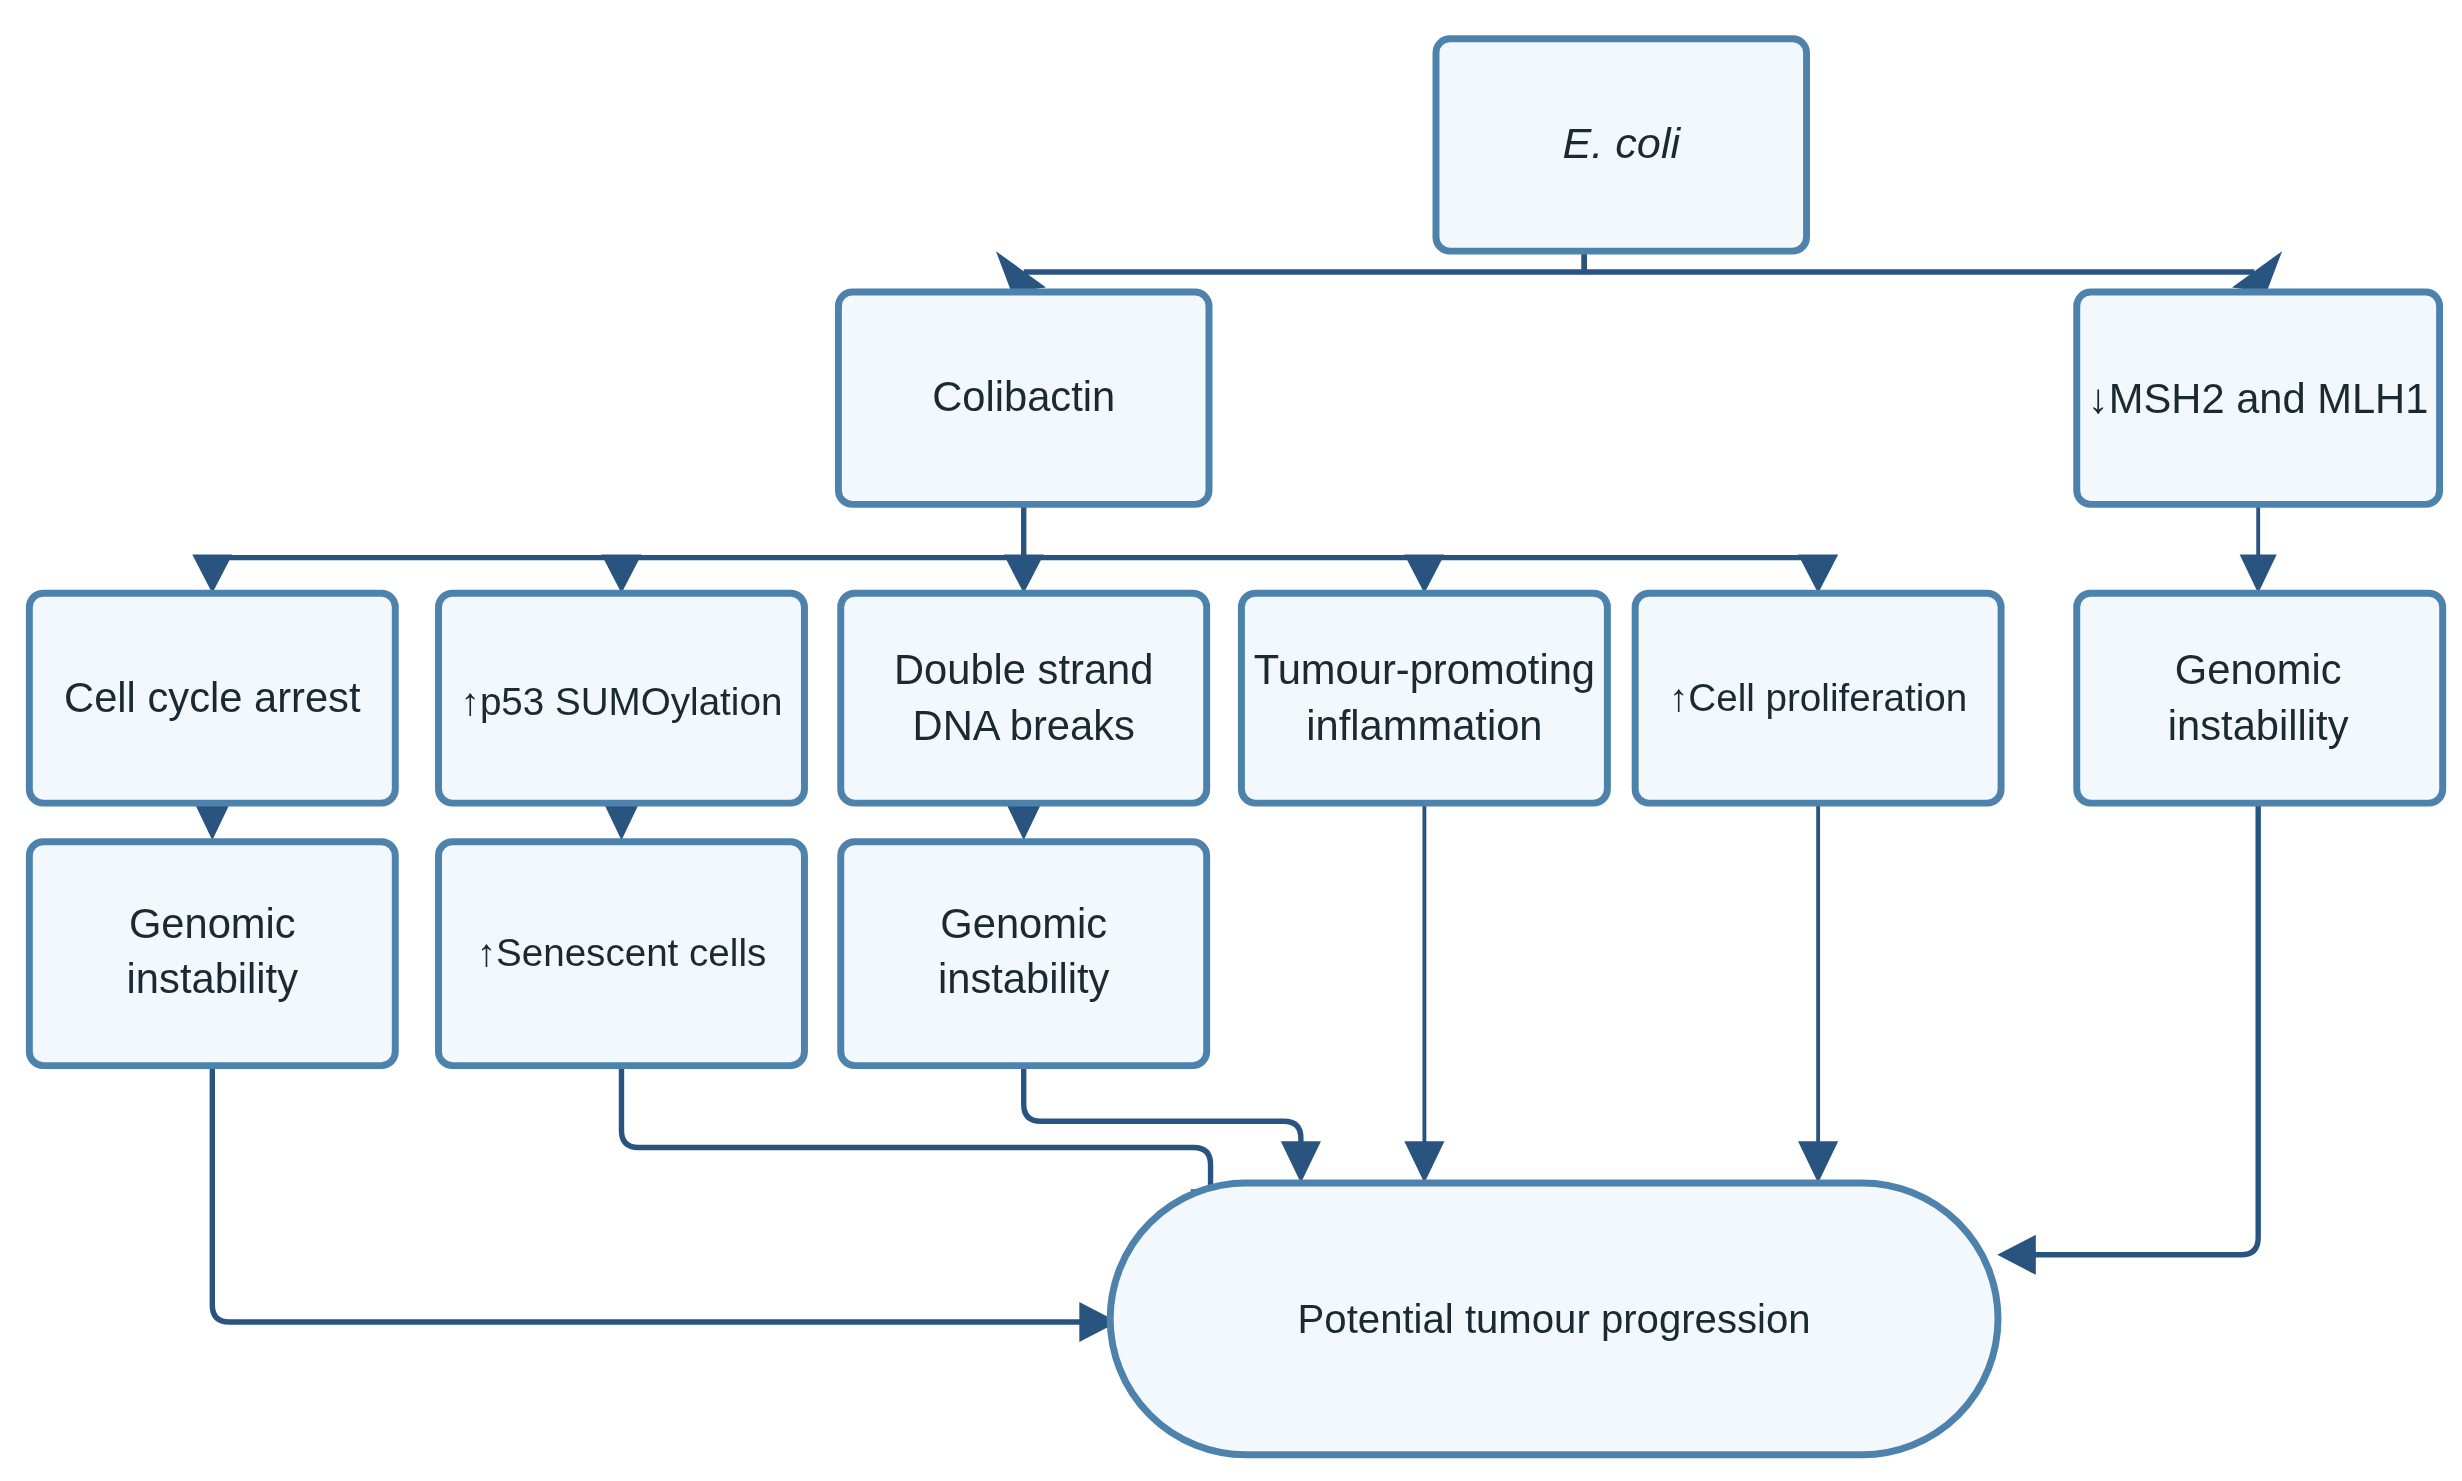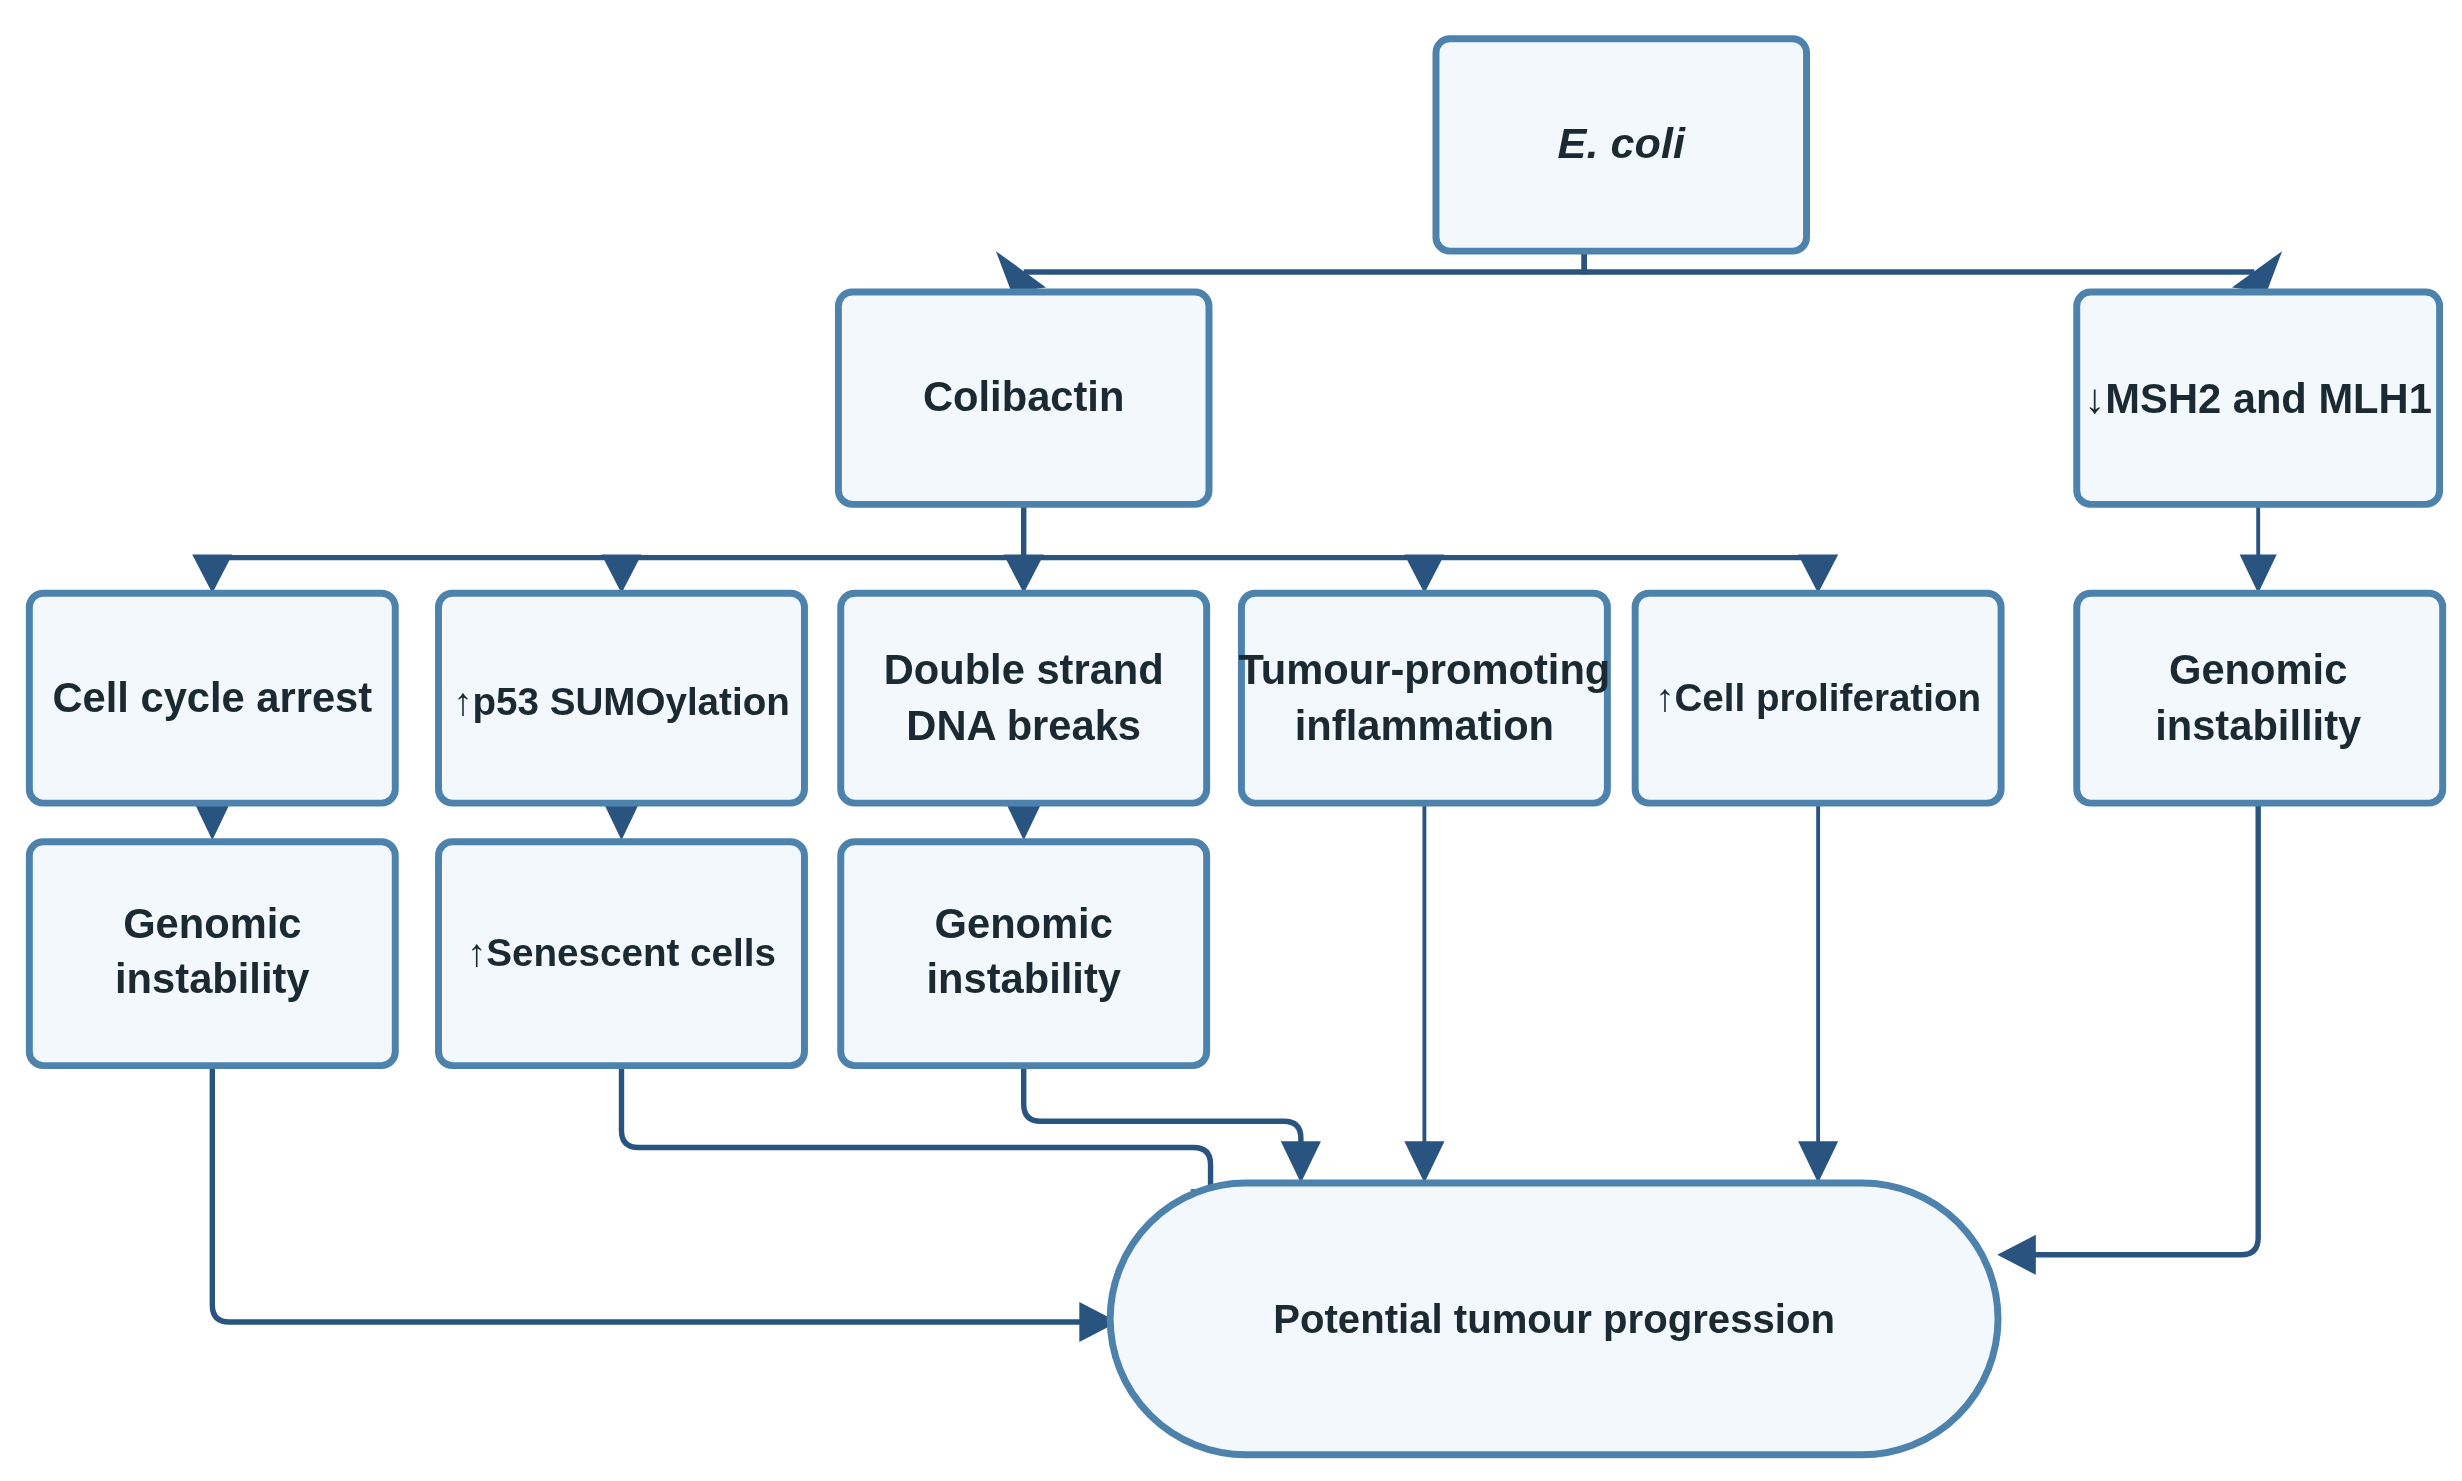--- a/index.html
+++ b/index.html
@@ -2,21 +2,21 @@
 <html style="font-size:12.4px"><head>
 <meta charset="utf-8">
 <title>E. coli tumour progression flowchart</title>
 <style>
   html,body{margin:0;padding:0;background:#ffffff;}
   body{
     width:2462px;height:1482px;
     font-family:"Liberation Sans","DejaVu Sans",sans-serif;
     overflow:hidden;
   }
-  #diagram-root{position:relative;width:2462px;height:1482px;background:#ffffff;font-weight:bold;}
+  #diagram-root{position:relative;width:2462px;height:1482px;background:#ffffff;}
   svg#flow{position:absolute;top:0;left:0;width:2462px;height:1482px;display:block;}
   .node-rect{
     fill:#f3f8fd;
     stroke:#4d82ad;
     stroke-width:9;
   }
   .node-pill{
     fill:#f3f8fd;
     stroke:#4d82ad;
     stroke-width:9;

